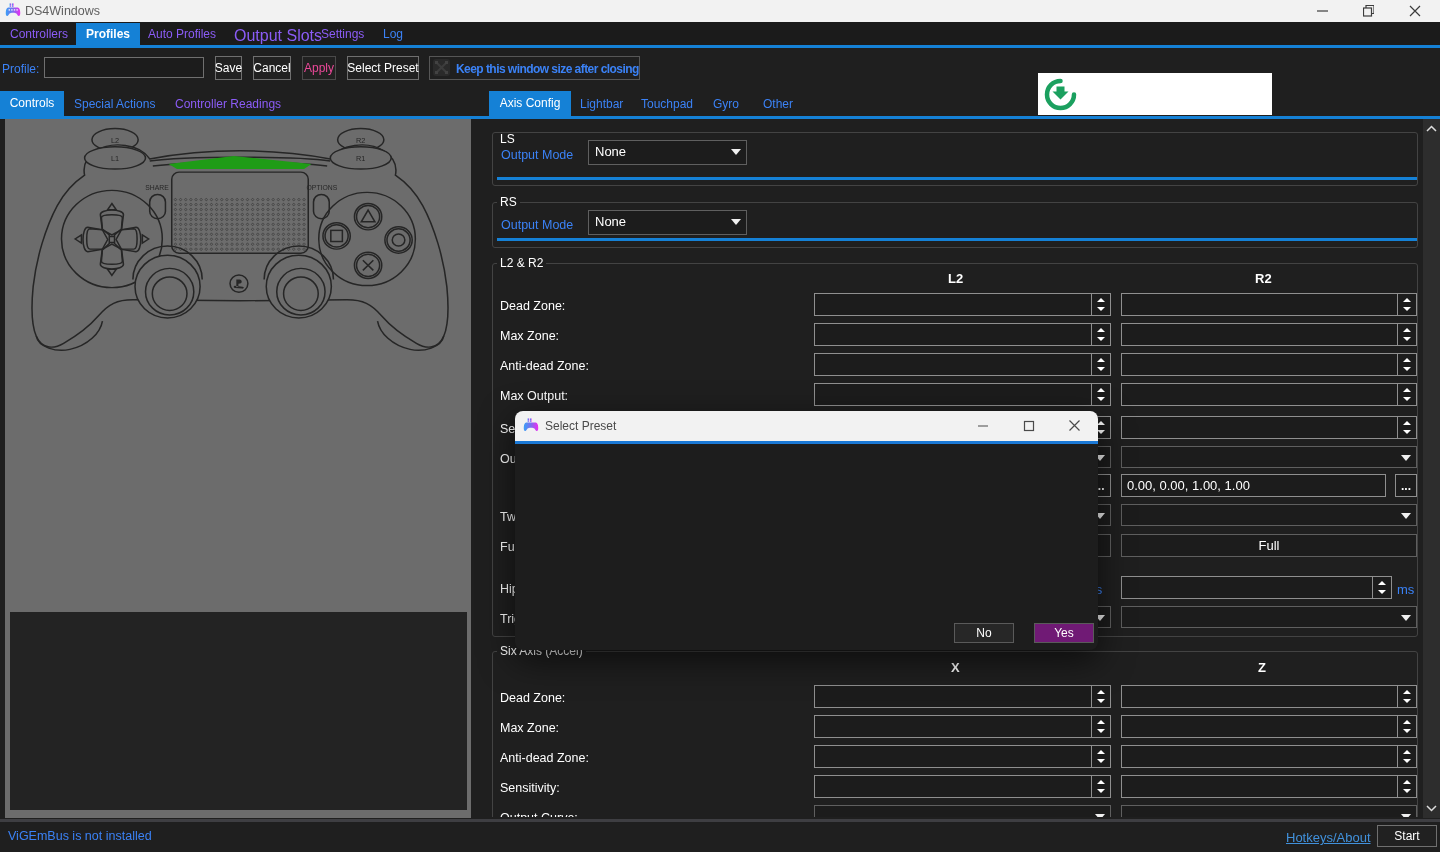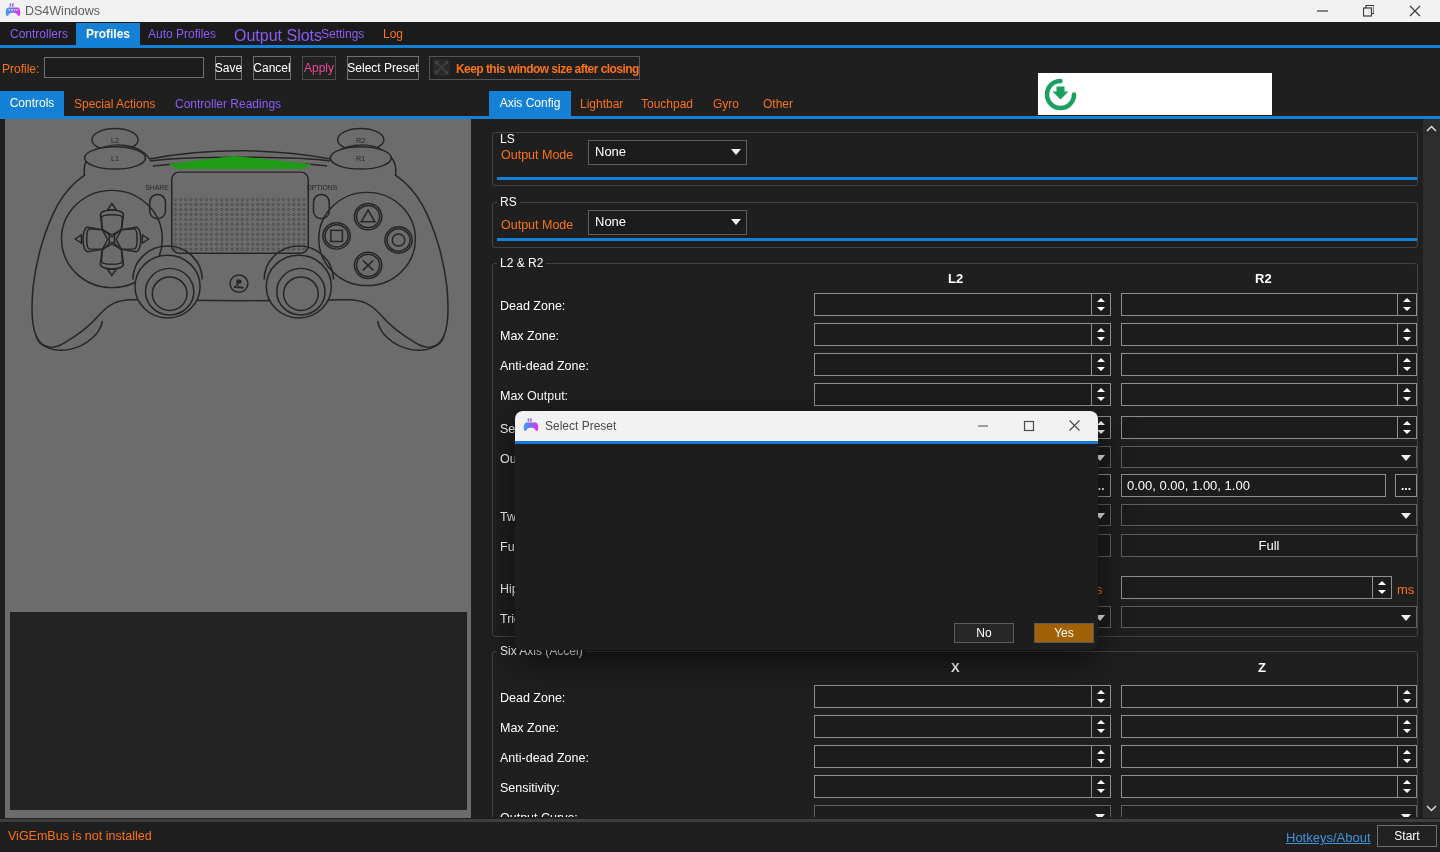--- a/index.html
+++ b/index.html
@@ -1,18 +1,18 @@
 <!DOCTYPE html>
 <html><head>
 <meta charset="utf-8">
 <style>
 html,body{margin:0;padding:0}
 body{width:1440px;height:852px;background:#1f1f1f;font-family:"Liberation Sans",sans-serif;overflow:hidden;position:relative}
 .abs{position:absolute}
-.wt{color:#f97316}
+.wt{color:#3b82f6}
 .gy{color:#8b5cf6}
 .btn{position:absolute;border:1px solid #6f6f6f;background:#212121;color:#fff;font-size:12px;display:flex;align-items:center;justify-content:center;box-sizing:border-box;white-space:nowrap}
 .spin{position:absolute;border:1px solid #8f8f8f;background:#1c1c1c;box-sizing:border-box;height:23px}
 .spinb{position:absolute;right:0;top:0;bottom:0;width:18px;border-left:1px solid #8f8f8f;display:flex;flex-direction:column;align-items:center;justify-content:space-around}
 .up{width:0;height:0;border-left:4px solid transparent;border-right:4px solid transparent;border-bottom:4.5px solid #fff;margin-top:2px}
 .dn{width:0;height:0;border-left:4px solid transparent;border-right:4px solid transparent;border-top:4.5px solid #fff;margin-bottom:2px}
 .combo{position:absolute;border:1px solid #5f5f5f;background:#1c1c1c;box-sizing:border-box;height:22px}
 .carr{position:absolute;right:5px;top:8px;width:0;height:0;border-left:5.5px solid transparent;border-right:5.5px solid transparent;border-top:6px solid #f0f0f0}
 .gbox{position:absolute;border:1px solid #434343;border-radius:3px;box-sizing:border-box}
 .glab{position:absolute;background:#1f1f1f;color:#fff;font-size:12px;padding:0 3px;line-height:12px}
@@ -384,14 +384,14 @@
       <line x1="1" y1="11" x2="11" y2="11" stroke="#4a4a4a" stroke-width="1.2"></line>
     </svg>
   <svg style="position:absolute;left:508px;top:4px" width="12" height="22" viewBox="0 0 12 22">
       <rect x="1.5" y="6.5" width="9" height="9" fill="none" stroke="#4a4a4a" stroke-width="1.2"></rect>
     </svg>
   <svg style="position:absolute;left:553px;top:4px" width="13" height="22" viewBox="0 0 13 22">
       <path d="M1.5 5.5 L11.5 15.5 M11.5 5.5 L1.5 15.5" stroke="#4a4a4a" stroke-width="1.2"></path>
     </svg>
   <div style="position:absolute;left:0;top:30px;width:100%;height:3px;background:#1b79d6"></div>
   <div class="btn" style="left:439px;top:212px;width:60px;height:20px;background:#272727;border-color:#5a5a5a">No</div>
-  <div class="btn" style="left:519px;top:212px;width:60px;height:20px;background:#a16207;border-color:#5a5a5a">Yes</div>
+  <div class="btn" style="left:519px;top:212px;width:60px;height:20px;background:#701a75;border-color:#5a5a5a">Yes</div>
 </div>
 
 </body></html>

